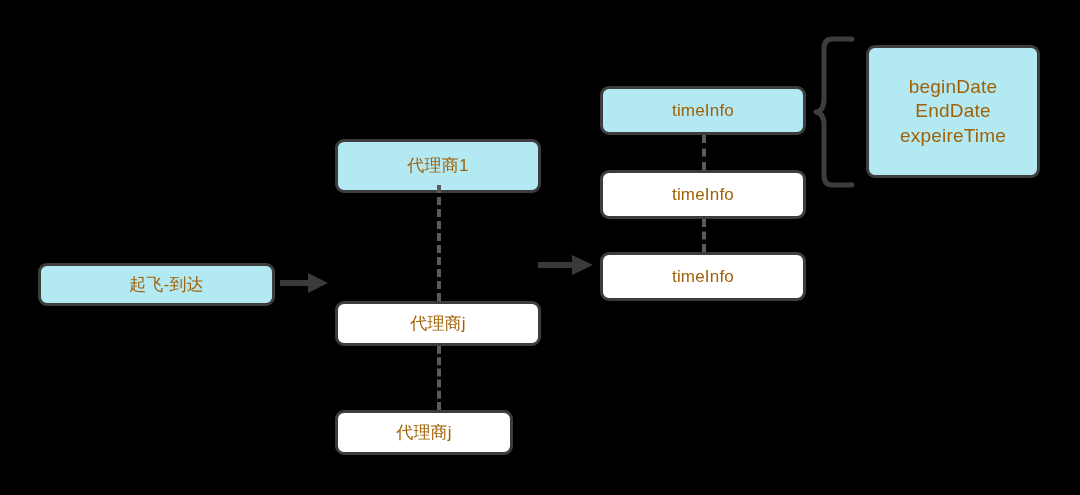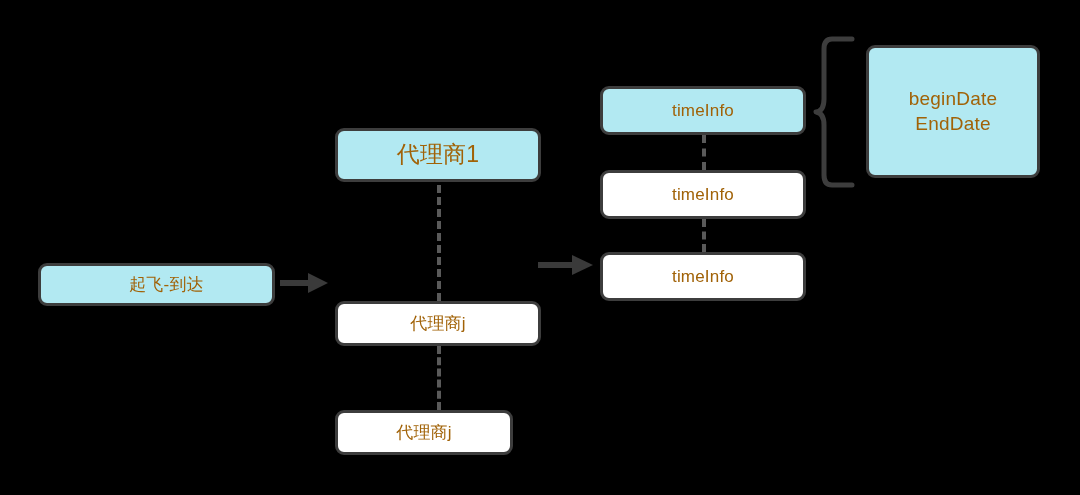--- a/index.html
+++ b/index.html
@@ -33,22 +33,22 @@
 
   
   #node-departure-arrival {
     left: 38px;  top: 263px;  width: 237px; height: 43px;
     font-size: 17px;
     padding-left: 20px;
   }
 
   
   #node-agent-1 {
-    left: 335px; top: 128px; width: 206px; height: 54px;
-    font-size: 23px;
+    left: 335px; top: 139px; width: 206px; height: 54px;
+    font-size: 17px;
   }
   #node-agent-i {
     left: 335px; top: 301px; width: 206px; height: 45px;
     font-size: 17px;
   }
   #node-agent-j {
     left: 335px; top: 410px; width: 178px; height: 45px;
     font-size: 17px;
   }
 
@@ -153,15 +153,16 @@
              Q 12 78 4 79
              Q 12 80 12 92
              L 12 142
              Q 12 152 20 152
              L 40 152" fill="none" stroke="#3d3d3d" stroke-width="5" stroke-linecap="round" stroke-linejoin="round"></path>
   </svg>
 
   <div class="node cyan" id="node-timeinfo-fields">
     <span class="field-line txt">beginDate</span>
     <span class="field-line txt">EndDate</span>
+    <span class="field-line txt">expeireTime</span>
   </div>
 
 </div>
 
 </body></html>

